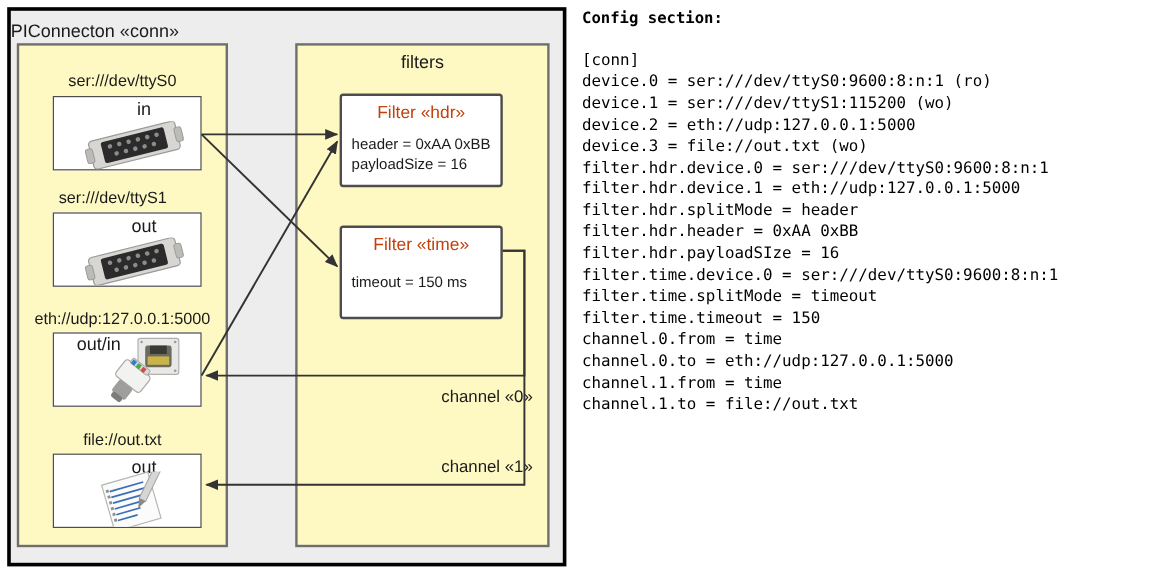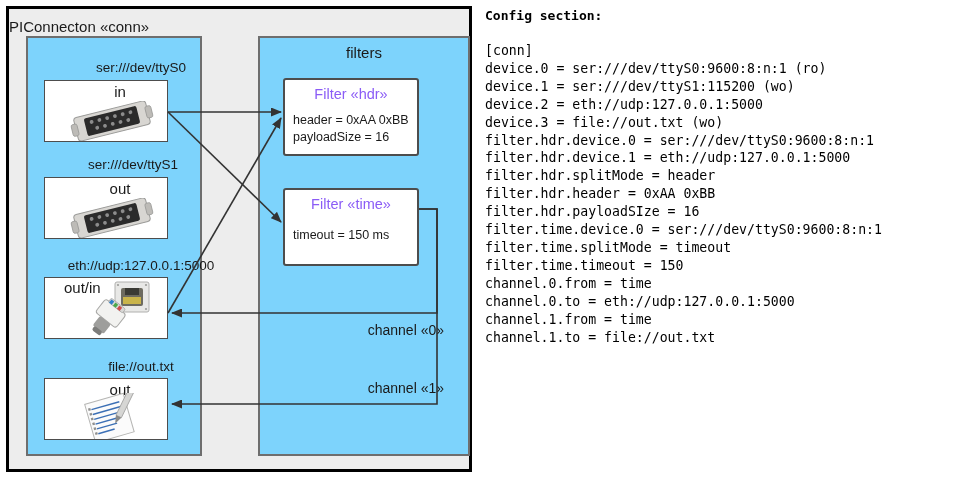--- a/index.html
+++ b/index.html
@@ -16,50 +16,49 @@
   .outer-box{
     position:absolute;left:6px;top:6px;width:466px;height:466px;
     background:#ededed;border:3px solid #000000;box-sizing:border-box;
   }
   .outer-title{
     position:absolute;left:0;top:9px;width:100%;
     text-align:left;font-size:15px;color:#1a1a1a;
   }
 
   .group-box{
-    position:absolute;background:#7dd3fc;
-    border:2px solid #6e6e6e;box-sizing:border-box;margin-left:12px;
+    position:absolute;background:#fef9c3;
+    border:2px solid #6e6e6e;box-sizing:border-box;
   }
   #devices-group{left:14px;top:36px;width:176px;height:420px;}
   #filters-group{left:246px;top:36px;width:212px;height:420px;}
   .group-title{
     position:absolute;left:0;top:6px;width:100%;
     text-align:center;font-size:15px;color:#1a1a1a;
   }
 
   .dev-label{
     position:absolute;text-align:center;font-size:13.5px;color:#1a1a1a;
     white-space:nowrap;
-    padding-left:39px;
   }
   .dev-box{
     position:absolute;background:#ffffff;
     border:1.5px solid #4d4d4d;box-sizing:border-box;
   }
   .dev-dir{
     position:absolute;font-size:15px;color:#1a1a1a;white-space:nowrap;margin-left:13px;
   }
 
   .filter-box{
     position:absolute;background:#ffffff;
     border:2px solid #4d4d4d;border-radius:3px;box-sizing:border-box;
   }
   .filter-title{
     position:absolute;left:0;top:6px;width:100%;
-    text-align:center;font-size:14.5px;color:#8b5cf6;
+    text-align:center;font-size:14.5px;color:#c2410c;
   }
   .filter-attr{
     position:absolute;font-size:12.5px;color:#1a1a1a;white-space:nowrap;
   }
 
   .chan-label{
     position:absolute;font-size:14px;color:#1a1a1a;
     text-align:right;white-space:nowrap;
   }
 

